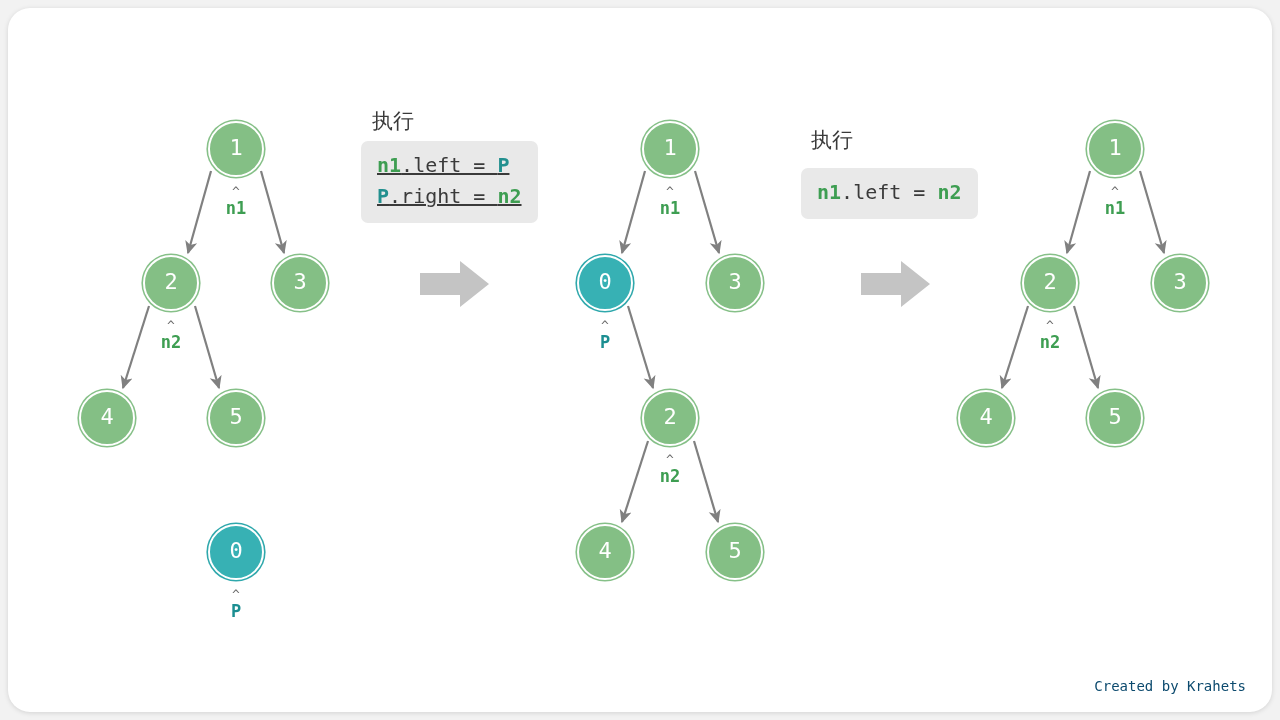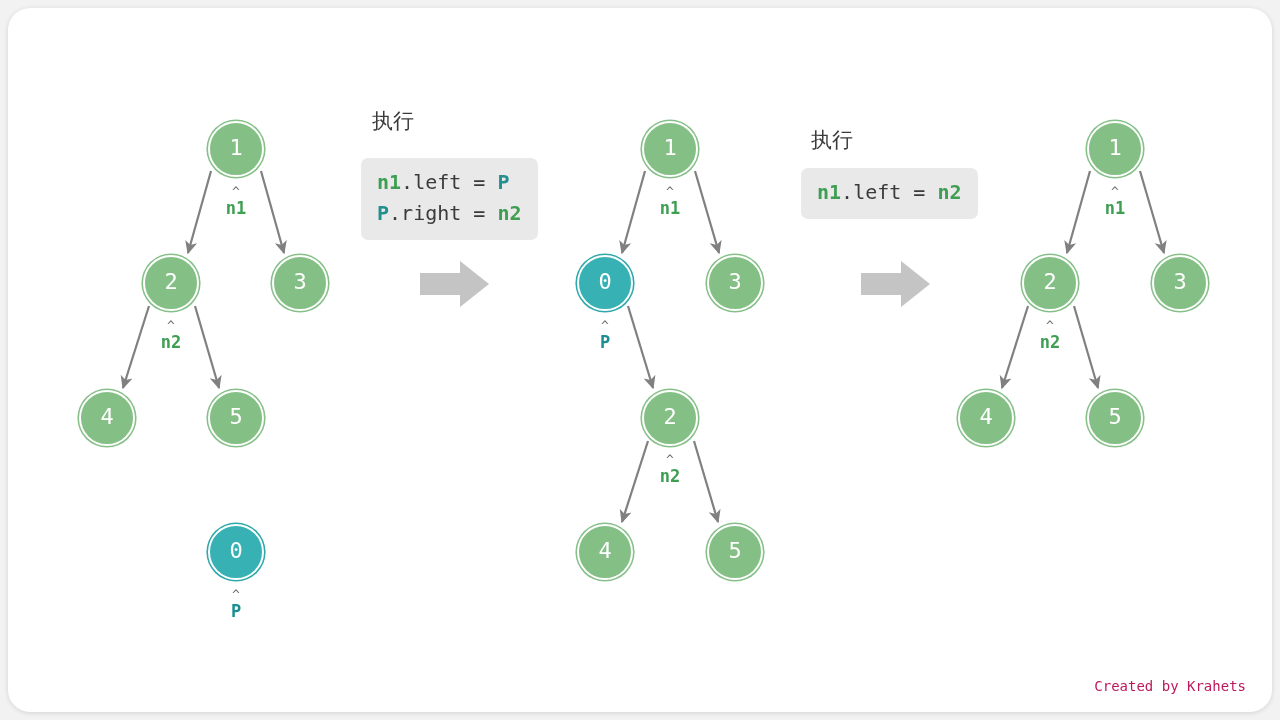--- a/index.html
+++ b/index.html
@@ -127,21 +127,21 @@
     z-index: 5;
   }
 
   
   #footer {
     position: absolute;
     right: 26px;
     bottom: 18px;
     font-family: "DejaVu Sans Mono", "Liberation Mono", monospace;
     font-size: 14px;
-    color: #be185d;
+    color: #0c4a6e;
     z-index: 6;
     white-space: nowrap;
   }
 </style>
 </head>
 <body>
 
 <div id="card">
   <div id="stage">
 
@@ -204,21 +204,21 @@
       <span class="caret">^</span>
       <span class="pname">P</span>
     </div>
 
     <svg class="blockarrow" style="left:412px; top:252px;" width="70" height="48" viewBox="0 0 70 48">
       <path d="M0,13 L40,13 L40,1 L69,24 L40,47 L40,35 L0,35 Z" fill="#c4c4c4"></path>
     </svg>
 
     <div class="caption" style="left:364px; top:99px;">执行</div>
 
-    <div class="codebox" style="left:353px; top:150px;"><span class="v-n">n1</span><span class="v-d">.left = </span><span class="v-p">P</span>
+    <div class="codebox" style="left:353px; top:133px;text-decoration:underline;"><span class="v-n">n1</span><span class="v-d">.left = </span><span class="v-p">P</span>
 <span class="v-p">P</span><span class="v-d">.right = </span><span class="v-n">n2</span></div>
 
     <div class="node green" style="left:634px; top:113px;">
       <span>1</span>
     </div>
     <div class="ptr green-lbl" style="left:632px; top:178px;">
       <span class="caret">^</span>
       <span class="pname">n1</span>
     </div>
 

